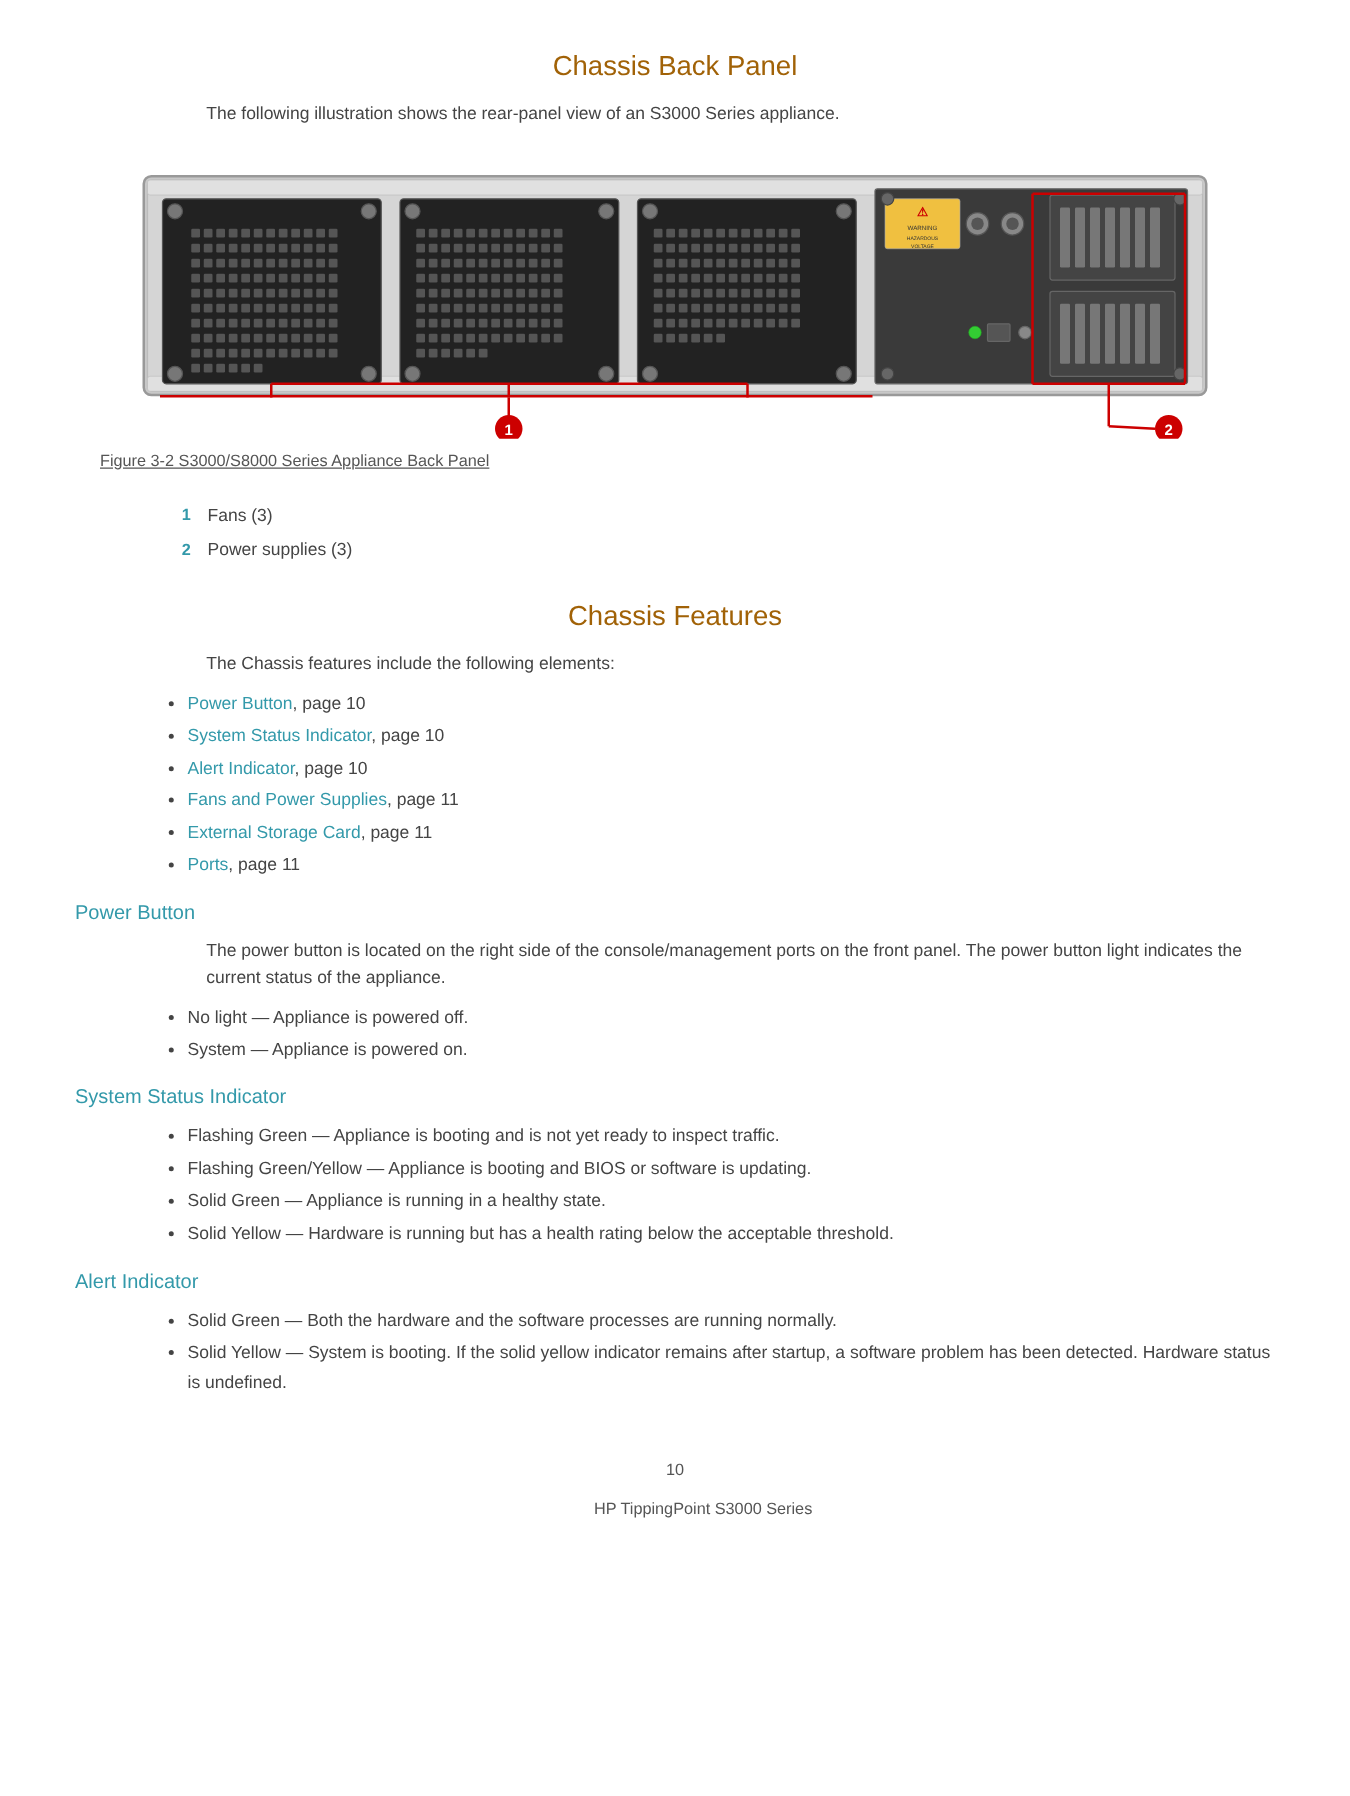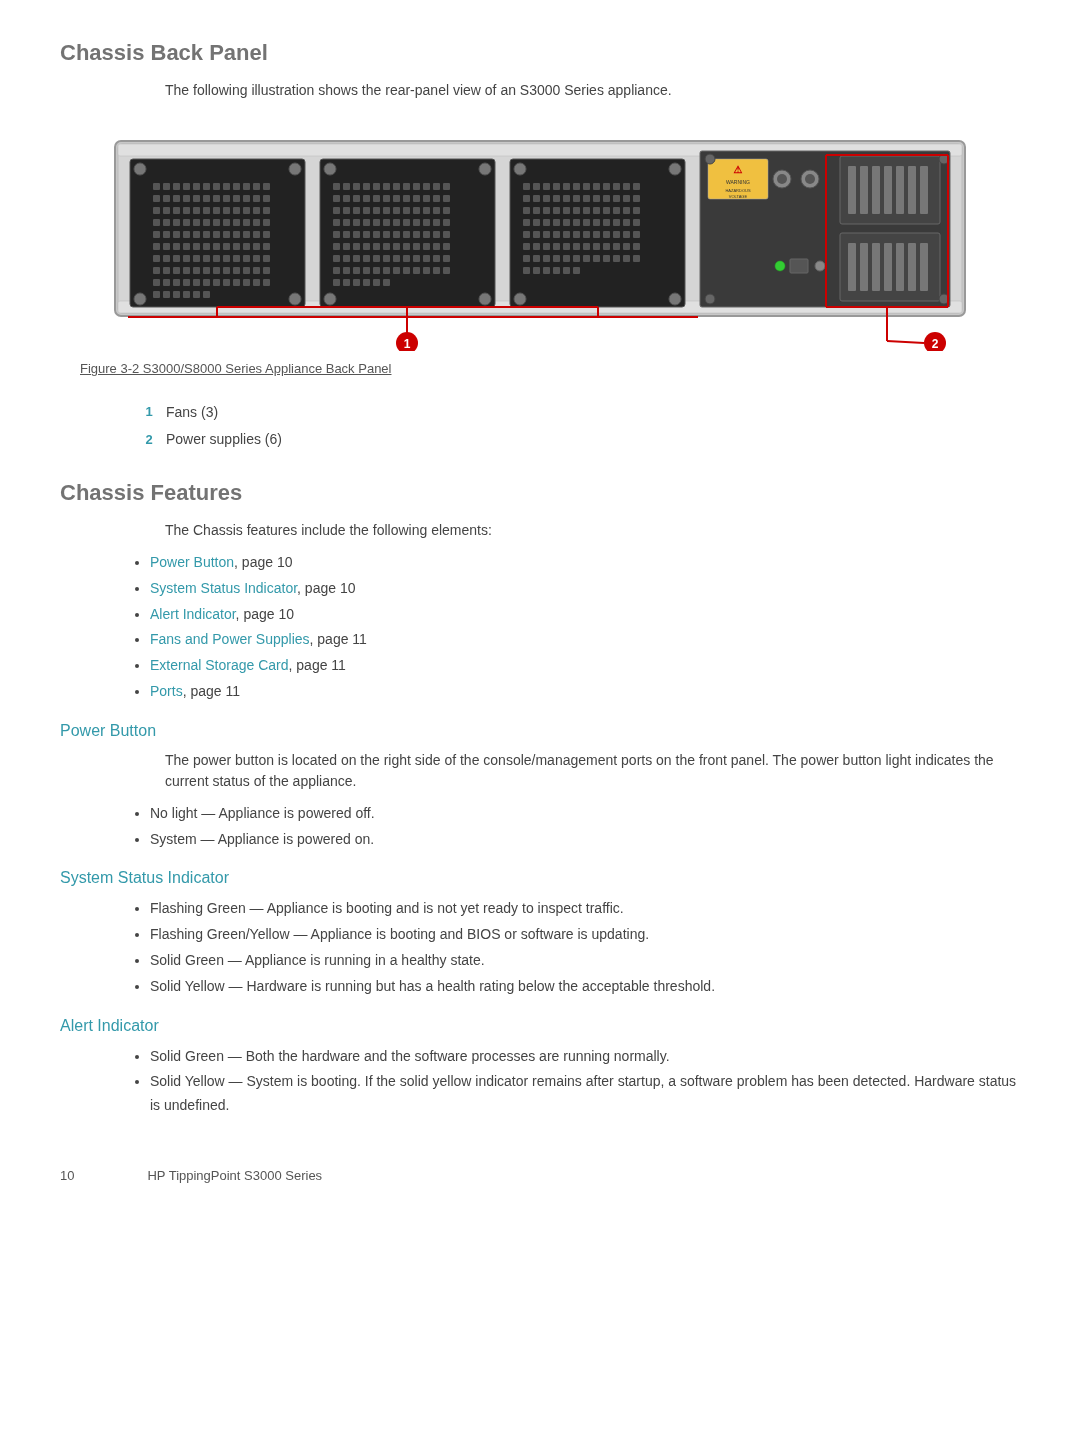--- a/index.html
+++ b/index.html
@@ -6,24 +6,25 @@
     body {
       font-family: Arial, Helvetica, sans-serif;
       font-size: 14px;
       color: #333;
       background: #fff;
       width: 1080px;
       min-height: 1437px;
       padding: 40px 60px 60px 60px;
     }
     h1.section-title {
-      color: #737373;
+      color: #a16207;
       font-size: 22px;
-      font-weight: bold;
+      font-weight: normal;
       margin-bottom: 14px;
+      text-align: center;
     }
     h2.subsection-title {
       color: #3399aa;
       font-size: 16px;
       font-weight: normal;
       margin-bottom: 10px;
       margin-top: 4px;
     }
     p {
       margin-bottom: 10px;
@@ -515,21 +516,21 @@
 </div>
 
 <div class="section-body" style="margin-top: 6px;">
   <ul class="numbered-list">
     <li>
       <span class="num-badge" style="color:#3399aa;font-weight:bold;">1</span>
       <span>Fans (3)</span>
     </li>
     <li>
       <span class="num-badge" style="color:#3399aa;font-weight:bold;">2</span>
-      <span>Power supplies (6)</span>
+      <span>Power supplies (3)</span>
     </li>
   </ul>
 </div>
 
 <h1 class="section-title" style="margin-top: 28px;">Chassis Features</h1>
 
 <div class="section-body">
   <p>The Chassis features include the following elements:</p>
   <ul>
     <li>
@@ -573,16 +574,16 @@
 </div>
 
 <h2 class="subsection-title" style="margin-top: 18px;">Alert Indicator</h2>
 <div class="section-body">
   <ul>
     <li>Solid Green — Both the hardware and the software processes are running normally.</li>
     <li>Solid Yellow — System is booting. If the solid yellow indicator remains after startup, a software problem has been detected. Hardware status is undefined.</li>
   </ul>
 </div>
 
-<div style="margin-top: 50px; display: flex; align-items: center; gap: 28px;">
+<div style="margin-top: 50px; display: flex; align-items: center; gap: 16px; flex-direction: column;">
   <span style="font-size: 13px; color: #555;">10</span>
   <span style="font-size: 13px; color: #555; margin-left: 45px;">HP TippingPoint S3000 Series</span>
 </div>
 
 </body></html>

